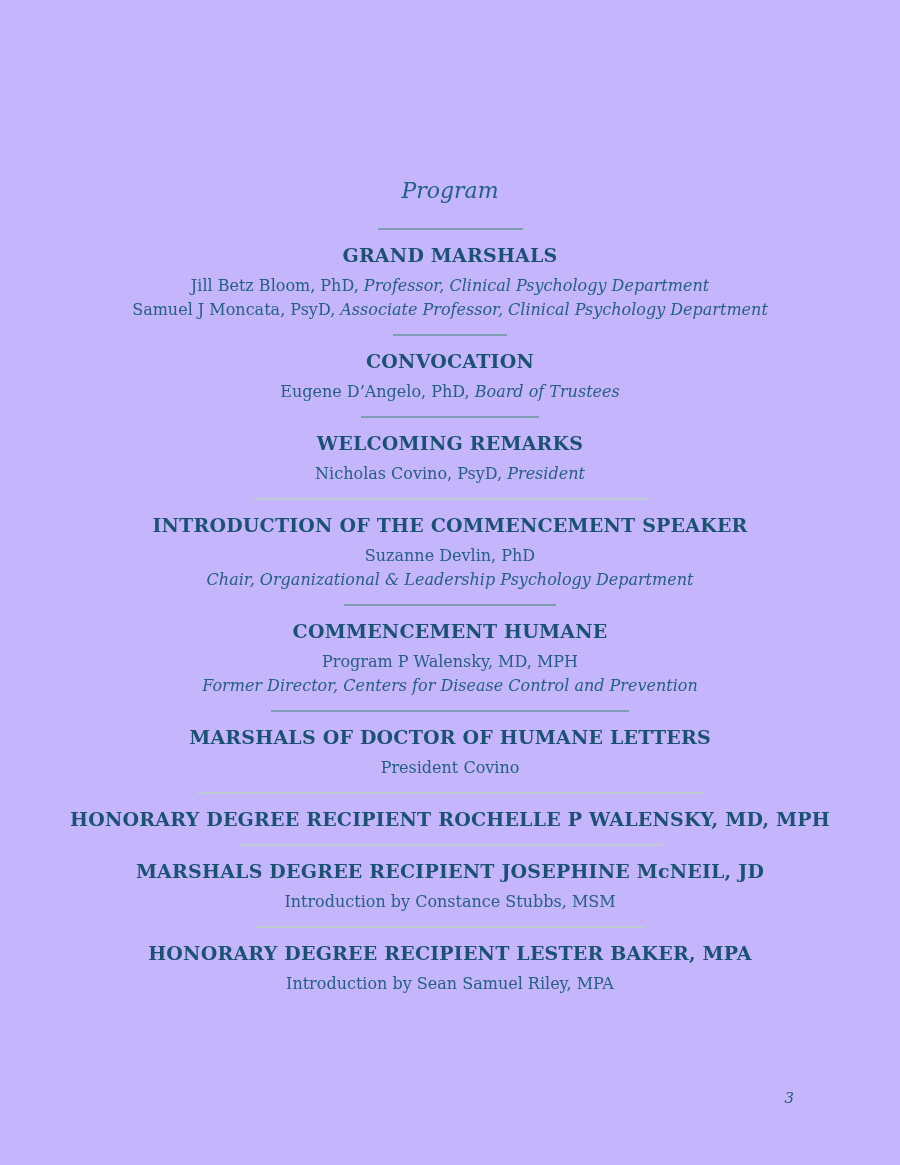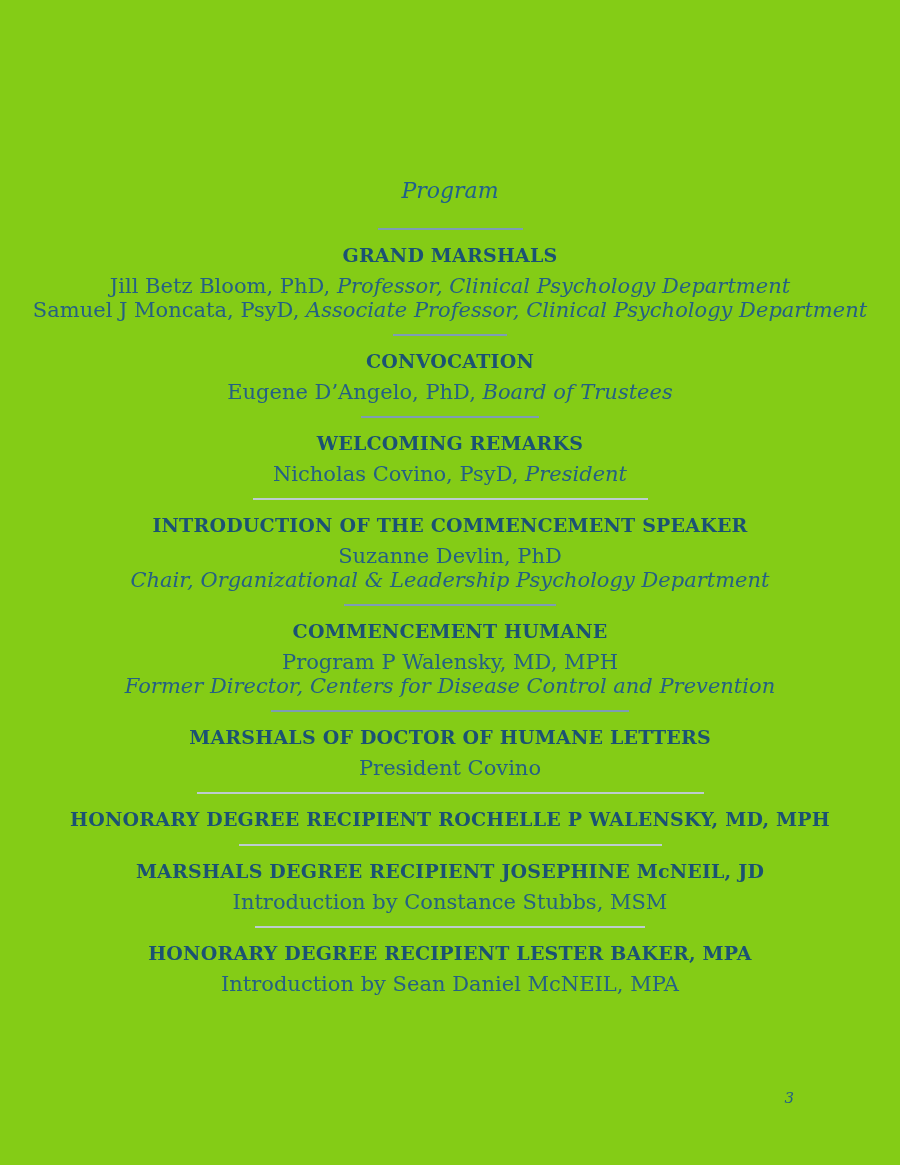--- a/index.html
+++ b/index.html
@@ -1,21 +1,21 @@
 <!DOCTYPE html>
 <html style="--title: #20618c; --heading: #1b5273; --body: #256084; --rule-steel: #7e9db3; --rule-light: #bdccd0;"><head>
 <meta charset="utf-8">
 <style>
   html, body { margin: 0; padding: 0; background: #ffffff; }
   .page {
     width: 900px; height: 1165px;
     position: relative;
     box-sizing: border-box;
     padding-top: 178px;
-    background: #84cc16;
+    background: #c4b5fd;
     text-align: center;
     font-family: "DejaVu Serif", "Liberation Serif", serif;
   }
   .title {
     font-style: italic;
     font-size: 22px;
     line-height: 26px;
     color: var(--title, #20618c);
     margin: 0;
     font-weight: 400;
@@ -34,21 +34,21 @@
   h2 {
     margin: 16px 0 0;
     font-size: 19px;
     line-height: 18px;
     font-weight: 700;
     letter-spacing: 0.2px;
     color: var(--heading, #1b5273);
   }
   p.line {
     margin: 10px 0 0;
-    font-size: 21px;
+    font-size: 16px;
     line-height: 24px;
     color: var(--body, #256084);
   }
   p.line + p.line { margin-top: 0; }
   p.line em { font-style: italic; }
   .page-number {
     position: absolute;
     top: 1089px; right: 106px;
     font-style: italic;
     font-size: 15px;
@@ -108,18 +108,18 @@
   <div class="rule light after-heading w423"></div>
 
   <section>
     <h2>MARSHALS DEGREE RECIPIENT JOSEPHINE McNEIL, JD</h2>
     <p class="line"><span>Introduction by Constance Stubbs, MSM</span></p>
   </section>
   <div class="rule light w390"></div>
 
   <section>
     <h2>HONORARY DEGREE RECIPIENT LESTER BAKER, MPA</h2>
-    <p class="line"><span>Introduction by Sean Daniel McNEIL, MPA</span></p>
+    <p class="line"><span>Introduction by Sean Samuel Riley, MPA</span></p>
   </section>
 
   <div class="page-number">3</div>
 
 </div>
 
 </body></html>

